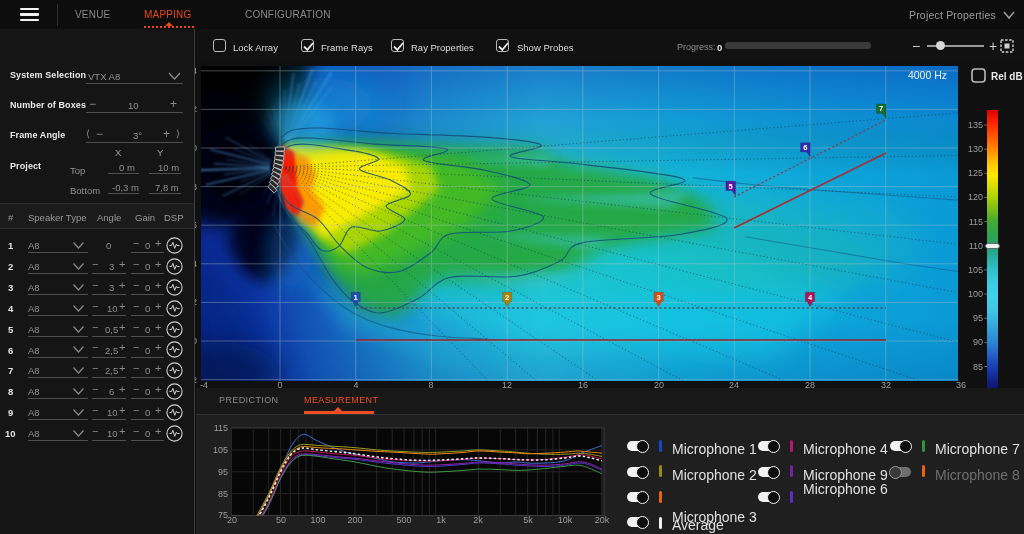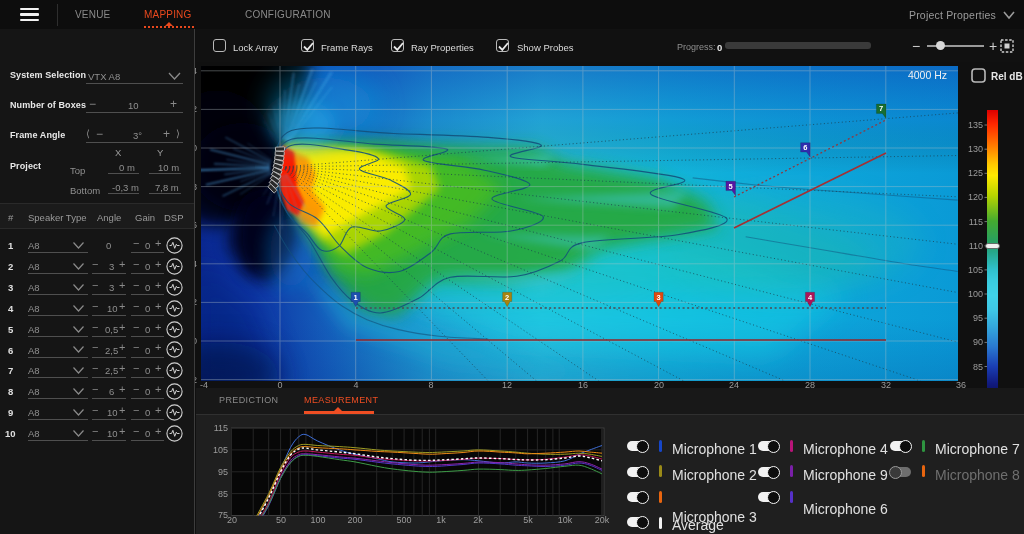--- a/index.html
+++ b/index.html
@@ -716,21 +716,21 @@
     <span class="mlbl" style="left:607px;top:26px">Microphone 4</span>
     <div class="sw" style="left:562px;top:52px">
       <div class="knob"></div>
     </div>
     <div class="mbar" style="left:594px;top:50px;background:#7a1fa8"></div>
     <span class="mlbl" style="left:607px;top:52px">Microphone 9</span>
     <div class="sw" style="left:562px;top:77px">
       <div class="knob"></div>
     </div>
     <div class="mbar" style="left:594px;top:76px;background:#5530c8"></div>
-    <span class="mlbl" style="left:607px;top:86px">Microphone 6</span>
+    <span class="mlbl" style="left:607px;top:66px">Microphone 6</span>
     <div class="sw" style="left:694px;top:26px">
       <div class="knob"></div>
     </div>
     <div class="mbar" style="left:726px;top:25px;background:#2e9440"></div>
     <span class="mlbl" style="left:739px;top:26px">Microphone 7</span>
     <div class="sw off" style="left:694px;top:52px">
       <div class="knob"></div>
     </div>
     <div class="mbar" style="left:726px;top:50px;background:#e8650f"></div>
     <span class="mlbl dim" style="left:739px;top:52px">Microphone 8</span>

